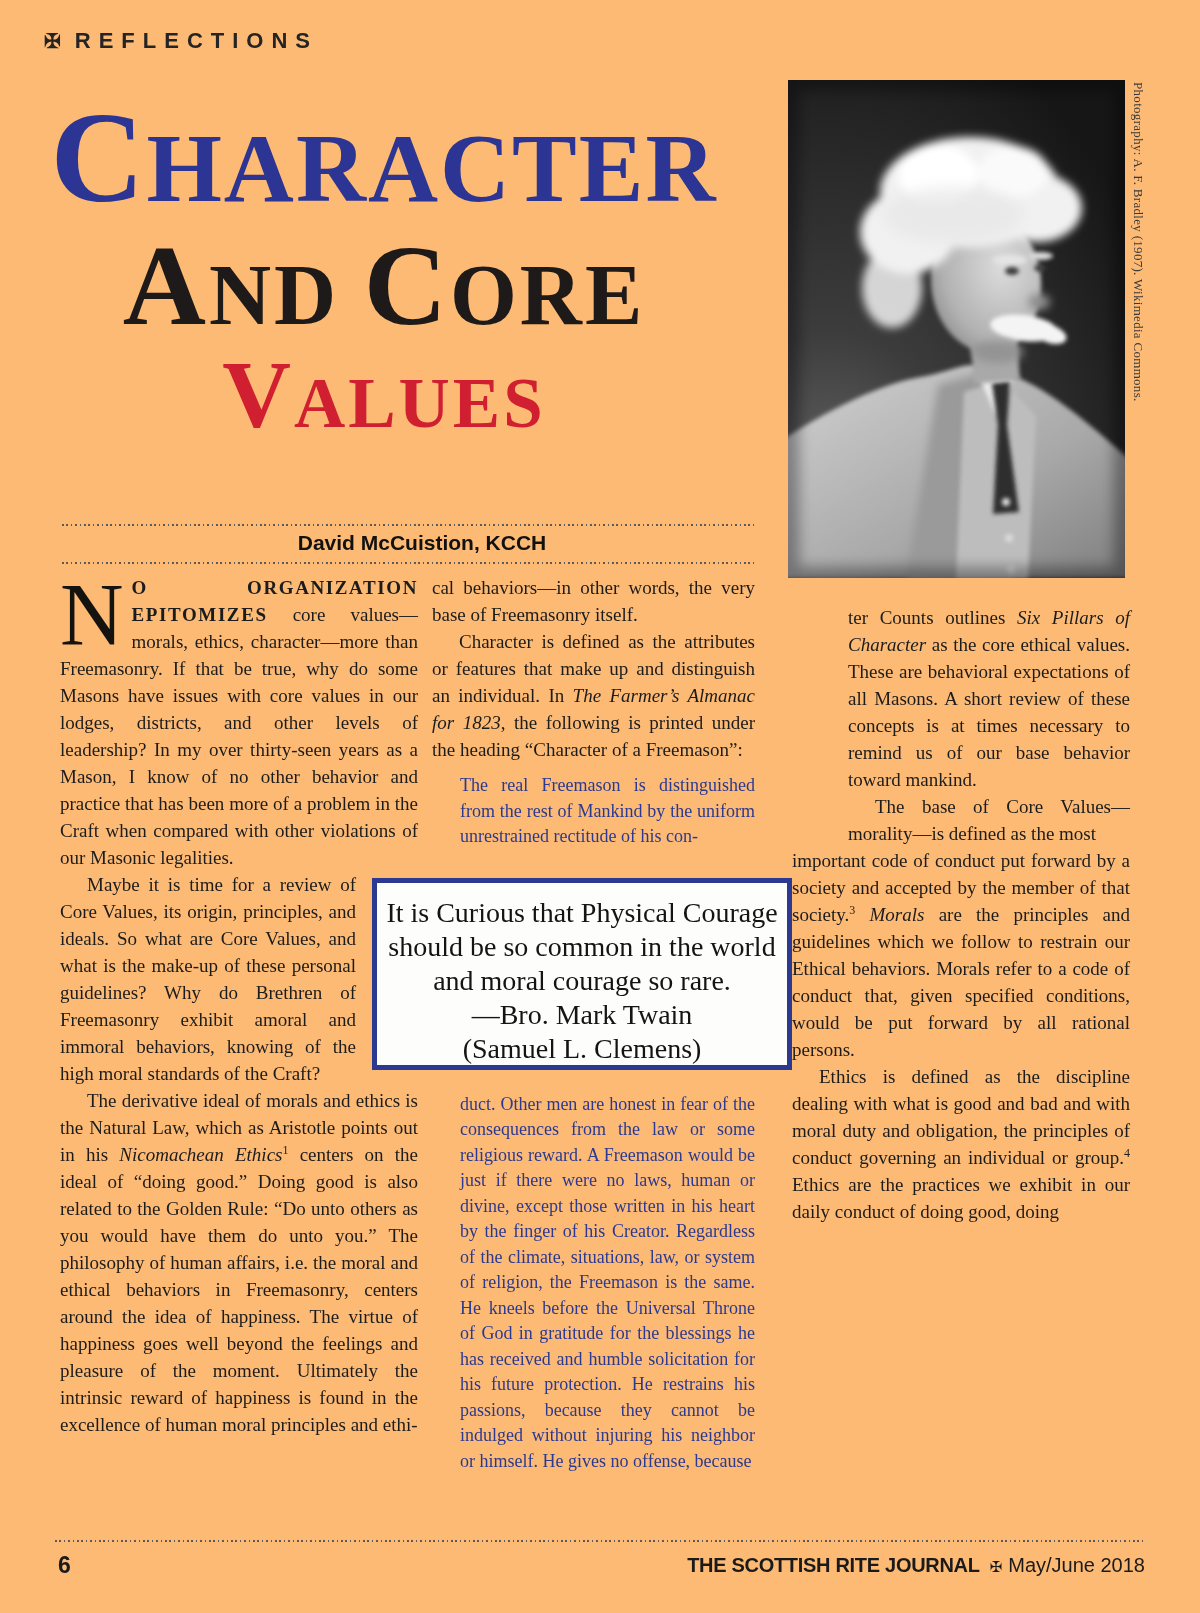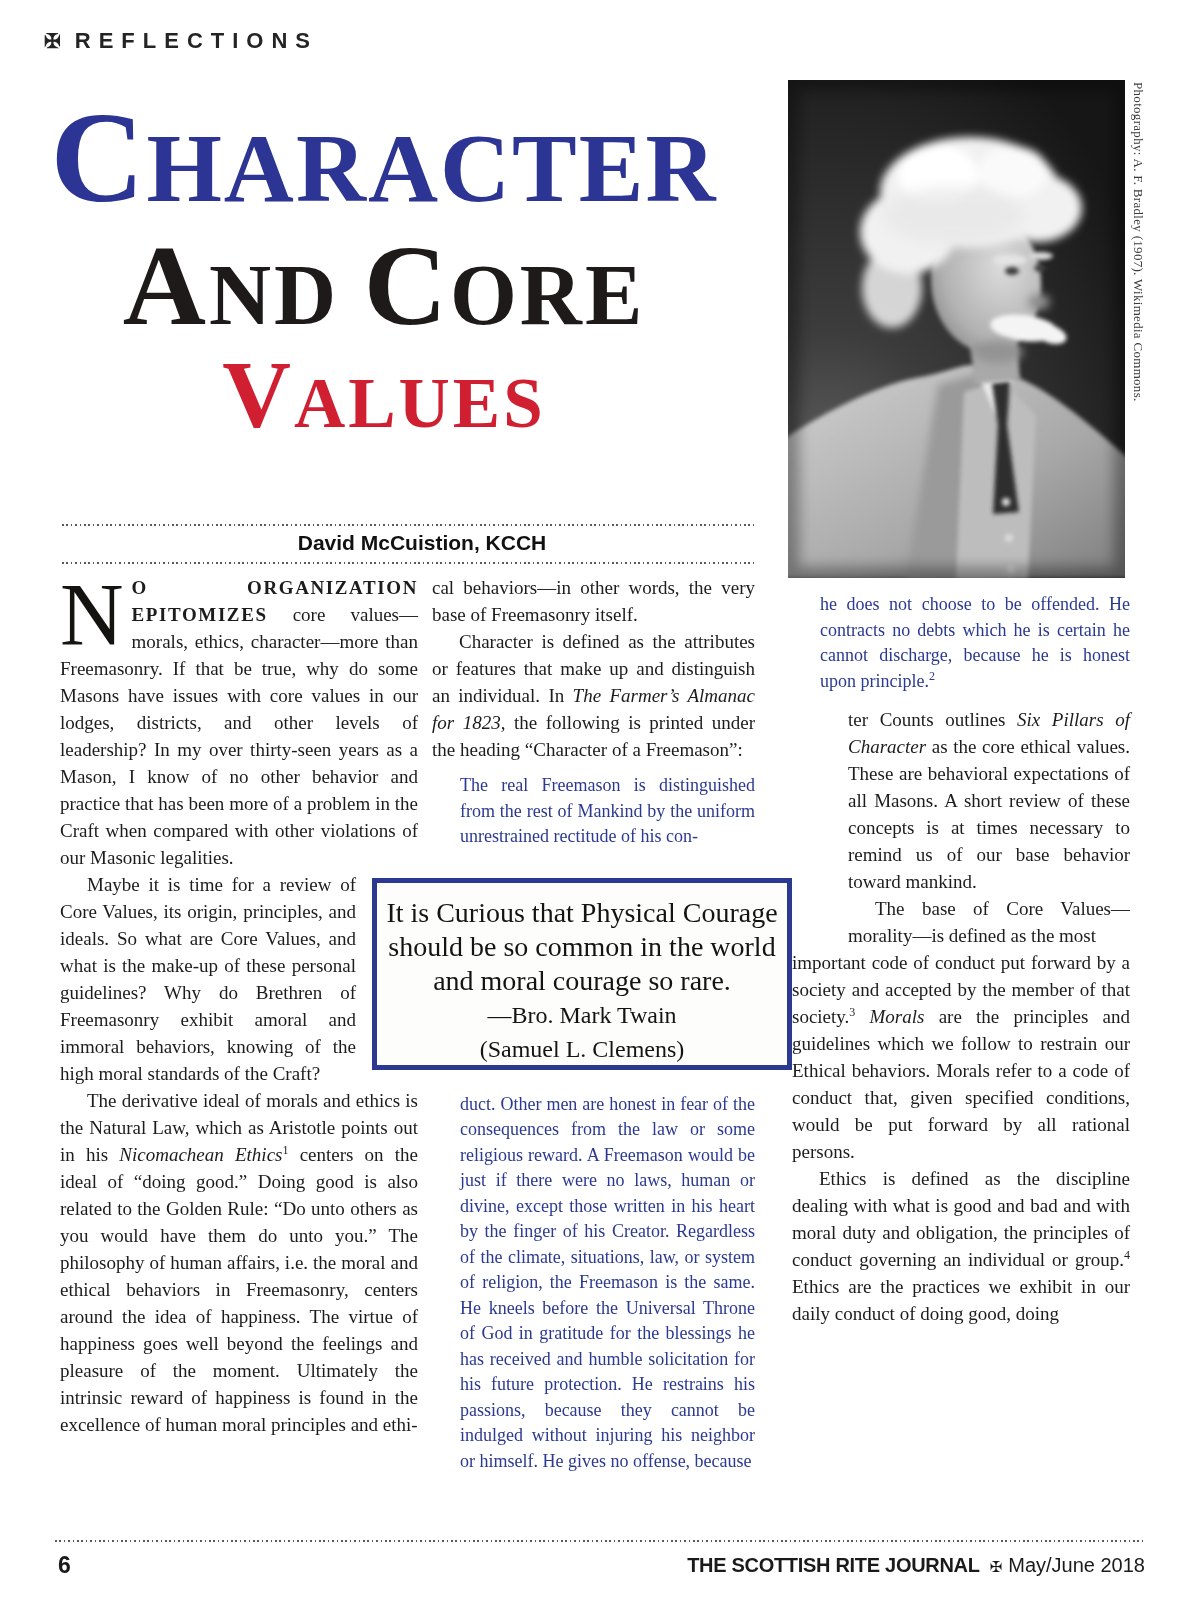--- a/index.html
+++ b/index.html
@@ -1,18 +1,18 @@
 <!DOCTYPE html>
 <html lang="en"><head>
 <meta charset="utf-8">
 <style>
   html,body{margin:0;padding:0;background:#e8e8e4;}
   .page{
     position:relative; width:1200px; height:1613px; margin:0 auto;
-    background:#ffffff; overflow:hidden;
+    background:#fdba74; overflow:hidden;
     font-family:"Liberation Serif", serif; color:#1c1c1c;
     -webkit-hyphens:auto; hyphens:auto;
   }
   
   .kicker{
     position:absolute; left:44px; top:28px;
     font-family:"Liberation Sans", sans-serif; font-weight:bold;
     font-size:22px; letter-spacing:8px; color:#242424;
   }
   .kicker .cross{letter-spacing:0; margin-right:14px; font-size:20px;}
@@ -67,21 +67,21 @@
   .wrapped{margin-left:56px; margin-top:12px;}
   .wrapped p{margin:0;}
   .mt{margin-top:14px;}
   
   .pullquote{
     position:absolute; left:372px; top:878px; width:420px; height:192px;
     box-sizing:border-box; border:5px solid #2b3990; background:#fdfdfc;
     text-align:center; color:#141414; padding-top:13px;
   }
   .pullquote .pq-text{font-size:28px; line-height:34px; padding:0 4px;}
-  .pullquote .pq-attr{font-size:24px; line-height:34px;}
+  .pullquote .pq-attr{font-size:28px; line-height:34px;}
   
   .footer-rule{
     position:absolute; left:55px; top:1540px; width:1090px; height:2px;
     background:repeating-linear-gradient(90deg,#5a5a5a 0 1.6px,transparent 1.6px 4.4px);
   }
   .page-num{
     position:absolute; left:58px; top:1552px;
     font-family:"Liberation Sans", sans-serif; font-weight:bold; font-size:23px; color:#1a1a1a;
   }
   .footer-right{
@@ -204,21 +204,20 @@
     <div class="bq">duct. Other men are honest in fear of the consequences from the law or some religious reward. A Freemason would be just if there were no laws, human or divine, except those written in his heart by the finger of his Creator. Regardless of the climate, situations, law, or system of religion, the Freemason is the same. He kneels before the Universal Throne of God in gratitude for the blessings he has received and humble solicitation for his future protection. He restrains his passions, because they cannot be indulged without injuring his neighbor or himself. He gives no offense, because</div>
   </div>
 
   <div class="pullquote">
     <div class="pq-text">It is Curious that Physical Courage should be so common in the world and moral courage so rare.</div>
     <div class="pq-attr">—Bro. Mark Twain</div>
     <div class="pq-attr">(Samuel L. Clemens)</div>
   </div>
 
   <div class="col col-3">
-    <div class="bq" style="margin-top:0;"><span>he does not choose to be offended. He contracts no debts which he is certain he cannot discharge, because he is honest upon principle.</span><span class="run-sup">2</span></div>
     <p class="mt"></p>
     <div class="wrapped">
       <p class="noindent"><span>ter Counts outlines </span><span class="run-i">Six Pillars of Character</span><span> as the core ethical values. These are behavioral expectations of all Masons. A short review of these concepts is at times necessary to remind us of our base behavior toward mankind.</span></p>
       <p>The base of Core Values—morality—is defined as the most</p>
     </div>
     <p class="noindent"><span>important code of conduct put forward by a society and accepted by the member of that society.</span><span class="run-sup">3</span><span> </span><span class="run-i">Morals</span><span> are the principles and guidelines which we follow to restrain our Ethical behaviors. Morals refer to a code of conduct that, given specified conditions, would be put forward by all rational persons.</span></p>
     <p><span>Ethics is defined as the discipline dealing with what is good and bad and with moral duty and obligation, the principles of conduct governing an individual or group.</span><span class="run-sup">4</span><span> Ethics are the practices we exhibit in our daily conduct of doing good, doing</span></p>
   </div>
 
   <div class="footer-rule"></div>

